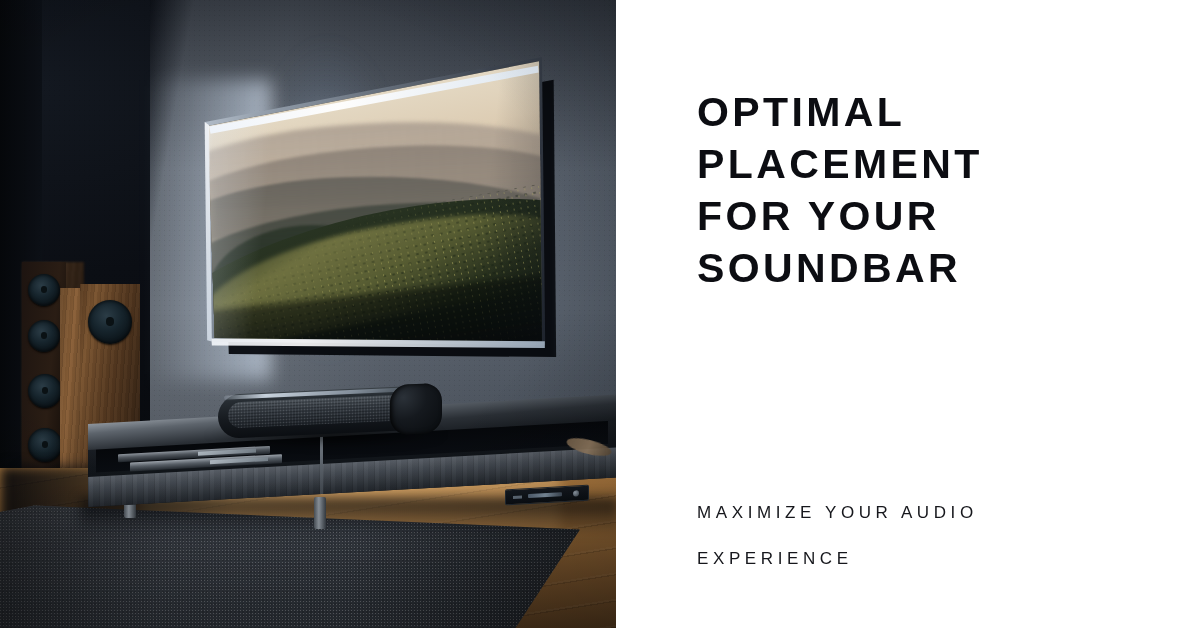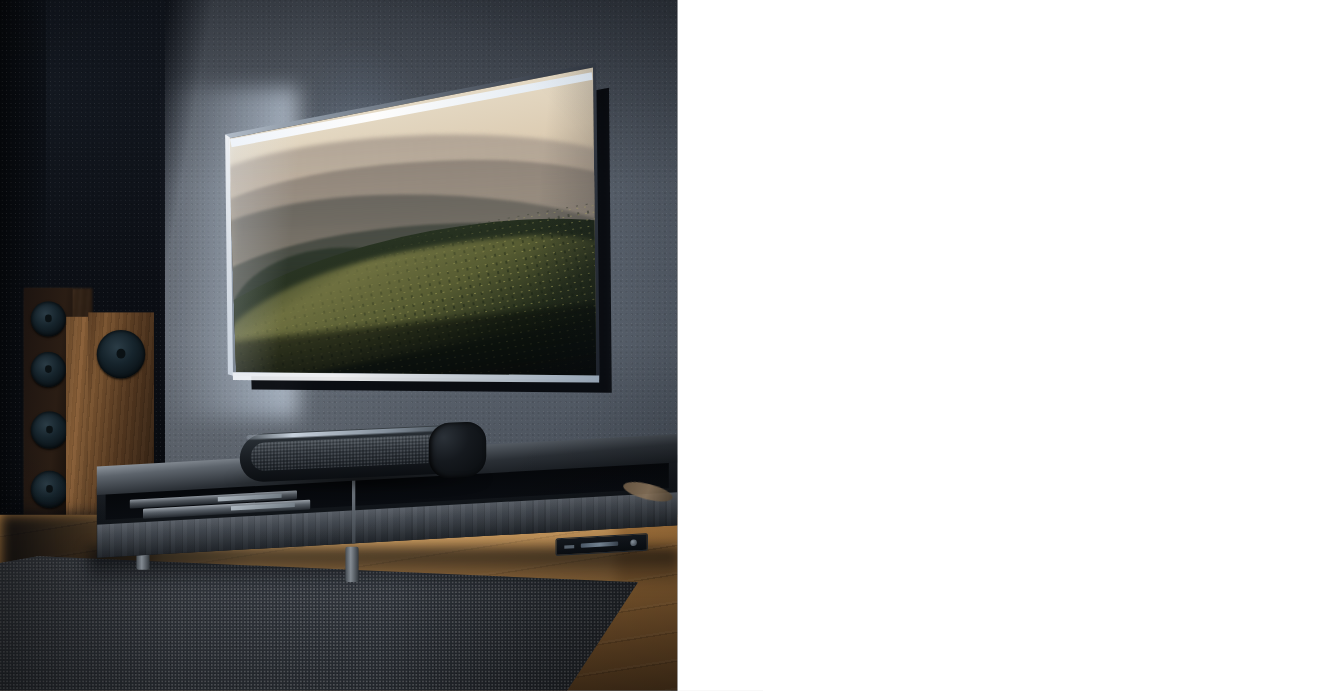--- a/index.html
+++ b/index.html
@@ -497,15 +497,20 @@
         <div class="sb-mesh"></div>
       </div>
       <div class="sb-top-hl"></div>
       <div class="sb-cap"></div>
     </div>
 
     <div class="photo-grade"></div>
   </div>
 
   <div class="textpane">
+    <div class="headline">Optimal Placement
+for Your
+Soundbar</div>
+    <div class="subline">Maximize Your Audio
+Experience</div>
   </div>
 
 </div>
 
 </body></html>

